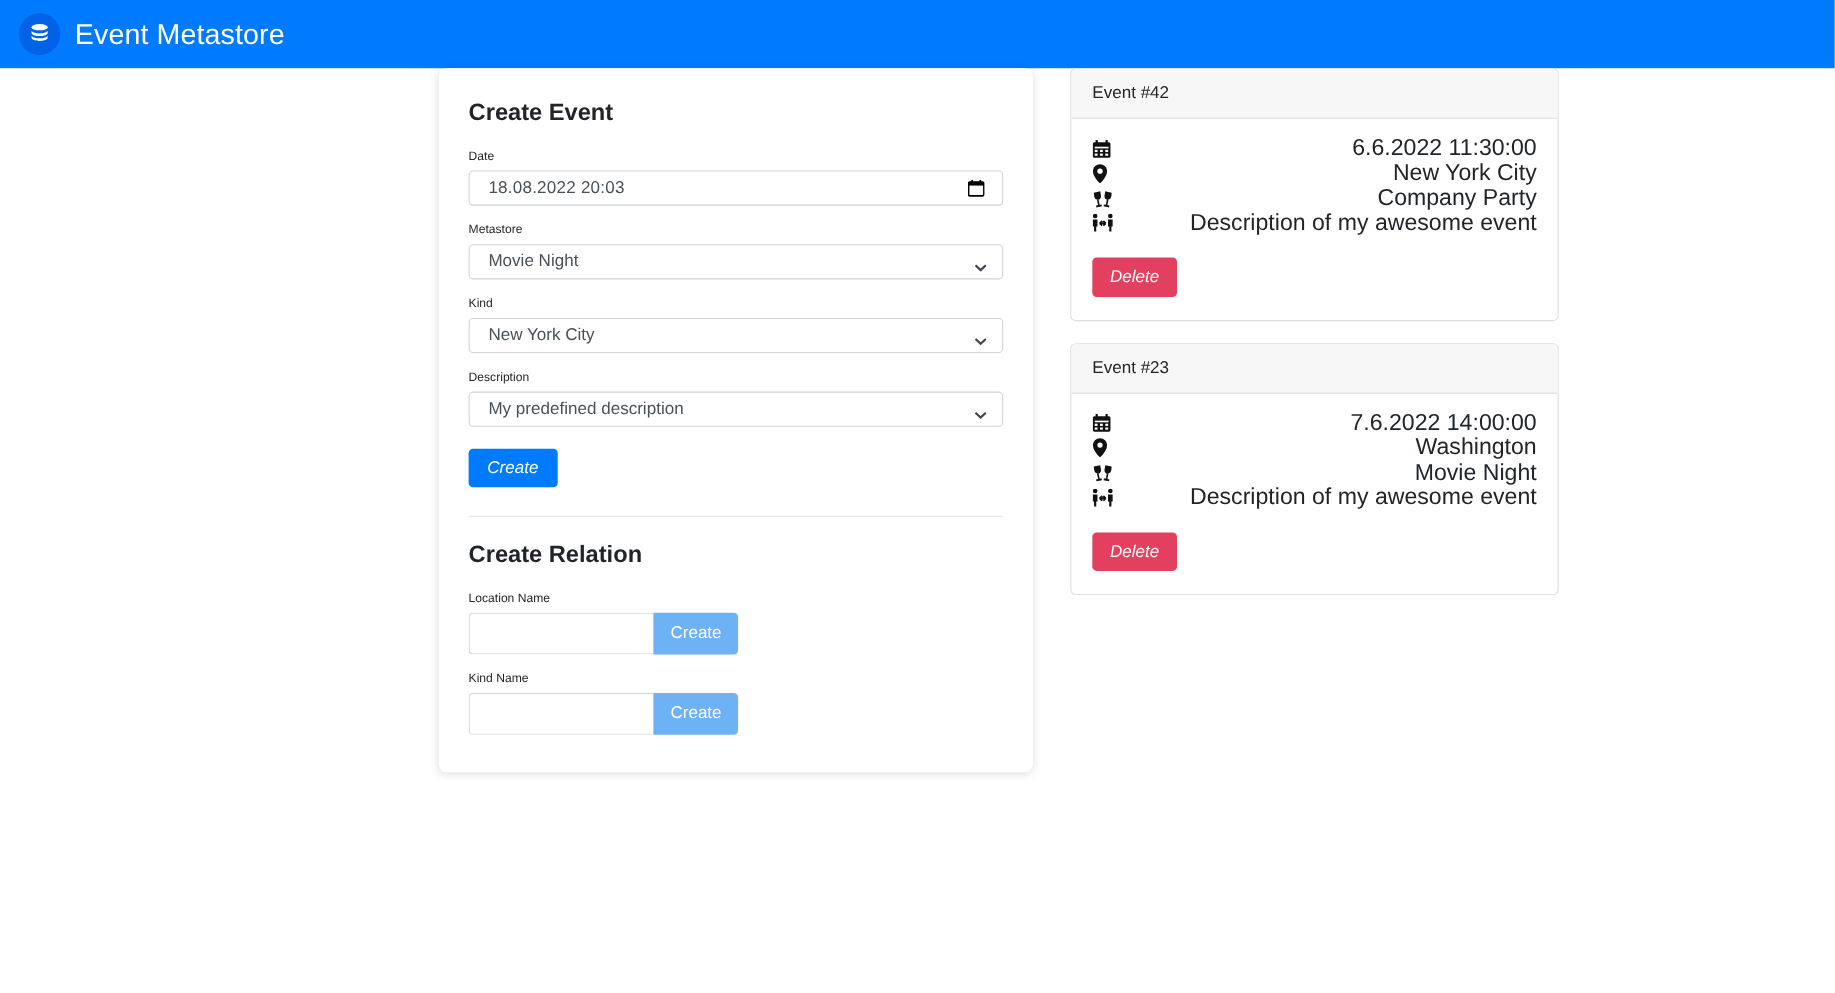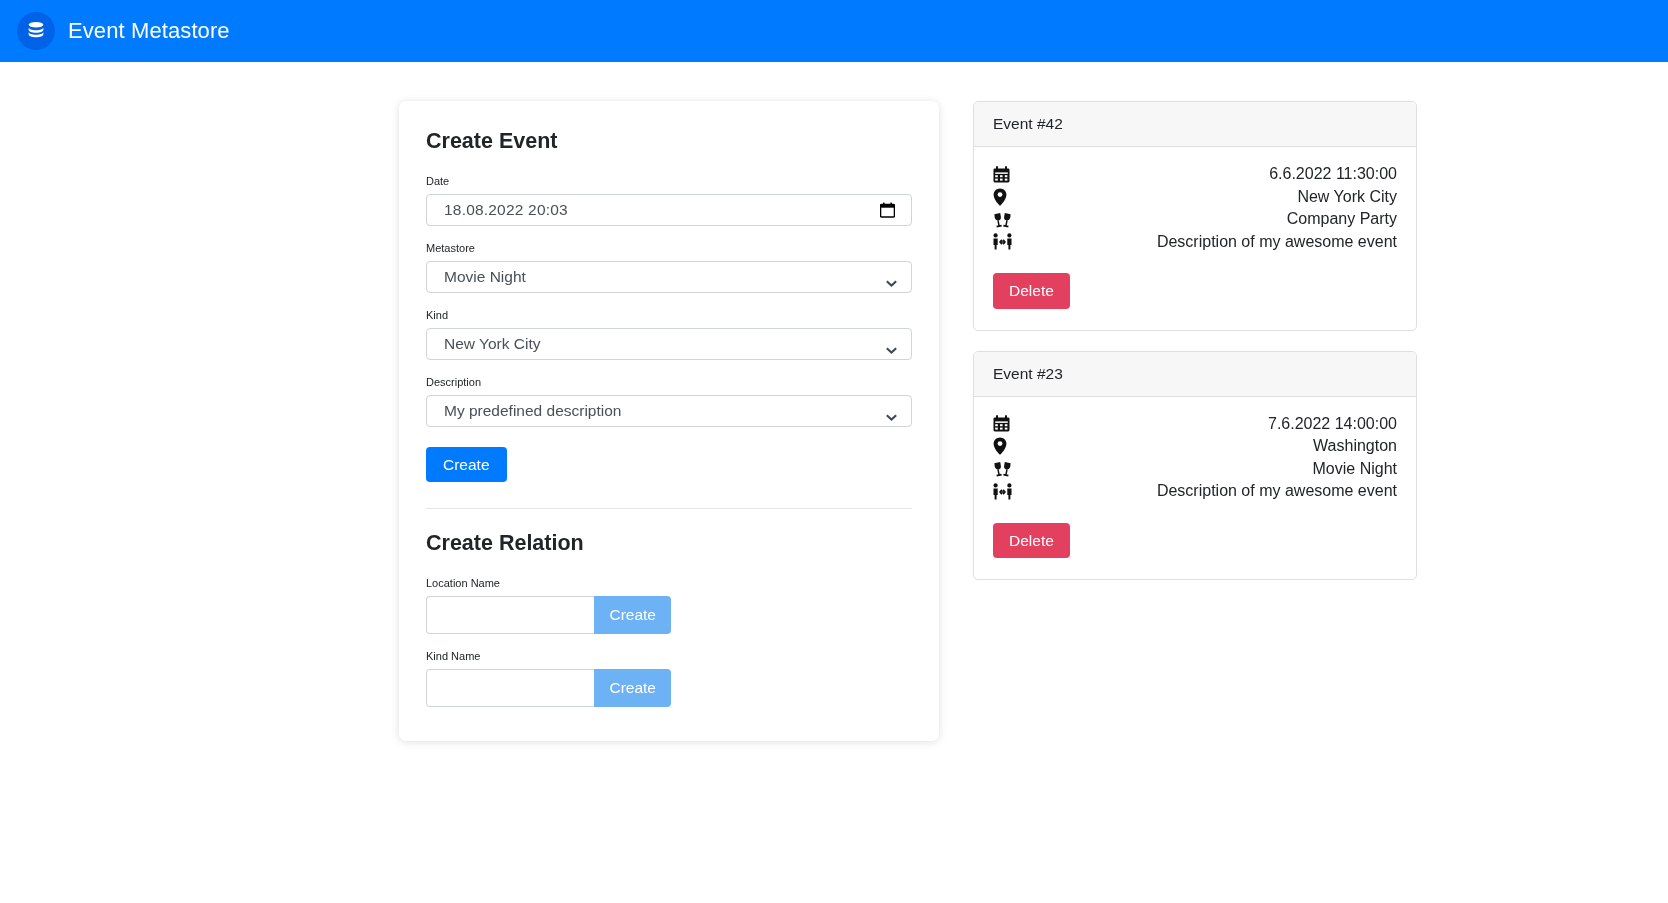--- a/index.html
+++ b/index.html
@@ -22,31 +22,30 @@
   .brand-wrap { display: flex; align-items: center; gap: 13px; }
   .brand-logo {
     width: 38px; height: 38px;
     border-radius: 50%;
     background: #0062e6;
     display: flex; align-items: center; justify-content: center;
     flex: 0 0 auto;
   }
   .brand-title {
     color: #ffffff;
-    font-size: 22px;
+    font-size: 26px;
     font-weight: 400;
     letter-spacing: .1px;
     line-height: 1;
   }
 
   
   .page {
     display: flex;
     align-items: flex-start;
-    padding-top: 39px;
     padding-left: 399px;
     gap: 34px;
   }
 
   
   .form-card {
     width: 540px;
     background: #ffffff;
     border-radius: 7px;
     box-shadow: 0 1px 9px rgba(0,0,0,.13);
@@ -92,20 +91,21 @@
   .chev { width: 11px; height: 7px; flex: 0 0 auto; }
 
   .btn {
     border: none;
     border-radius: 4px;
     font-family: "Liberation Sans", sans-serif;
     font-size: 15.5px;
     color: #ffffff;
     cursor: pointer;
     line-height: 1;
+    font-style: italic;
   }
   .btn-create-primary {
     background: #007bff;
     padding: 10px 17px;
     margin-top: 4px;
   }
 
   .divider {
     border: none;
     border-top: 1px solid #e4e6e8;
@@ -157,21 +157,21 @@
   .event-card-body { padding: 16px 19px 21px 19px; }
   .event-rows { display: flex; flex-direction: column; gap: 0; }
   .event-row {
     display: flex;
     align-items: center;
     justify-content: space-between;
     height: 22.5px;
   }
   .event-icon { width: 19px; height: 19px; flex: 0 0 auto; display: flex; align-items: center; }
   .event-value {
-    font-size: 16px;
+    font-size: 21px;
     color: #212529;
     text-align: right;
     white-space: nowrap;
   }
   .btn-delete {
     background: #e3405f;
     padding: 10px 16px;
     margin-top: 20px;
     border-radius: 4px;
   }

